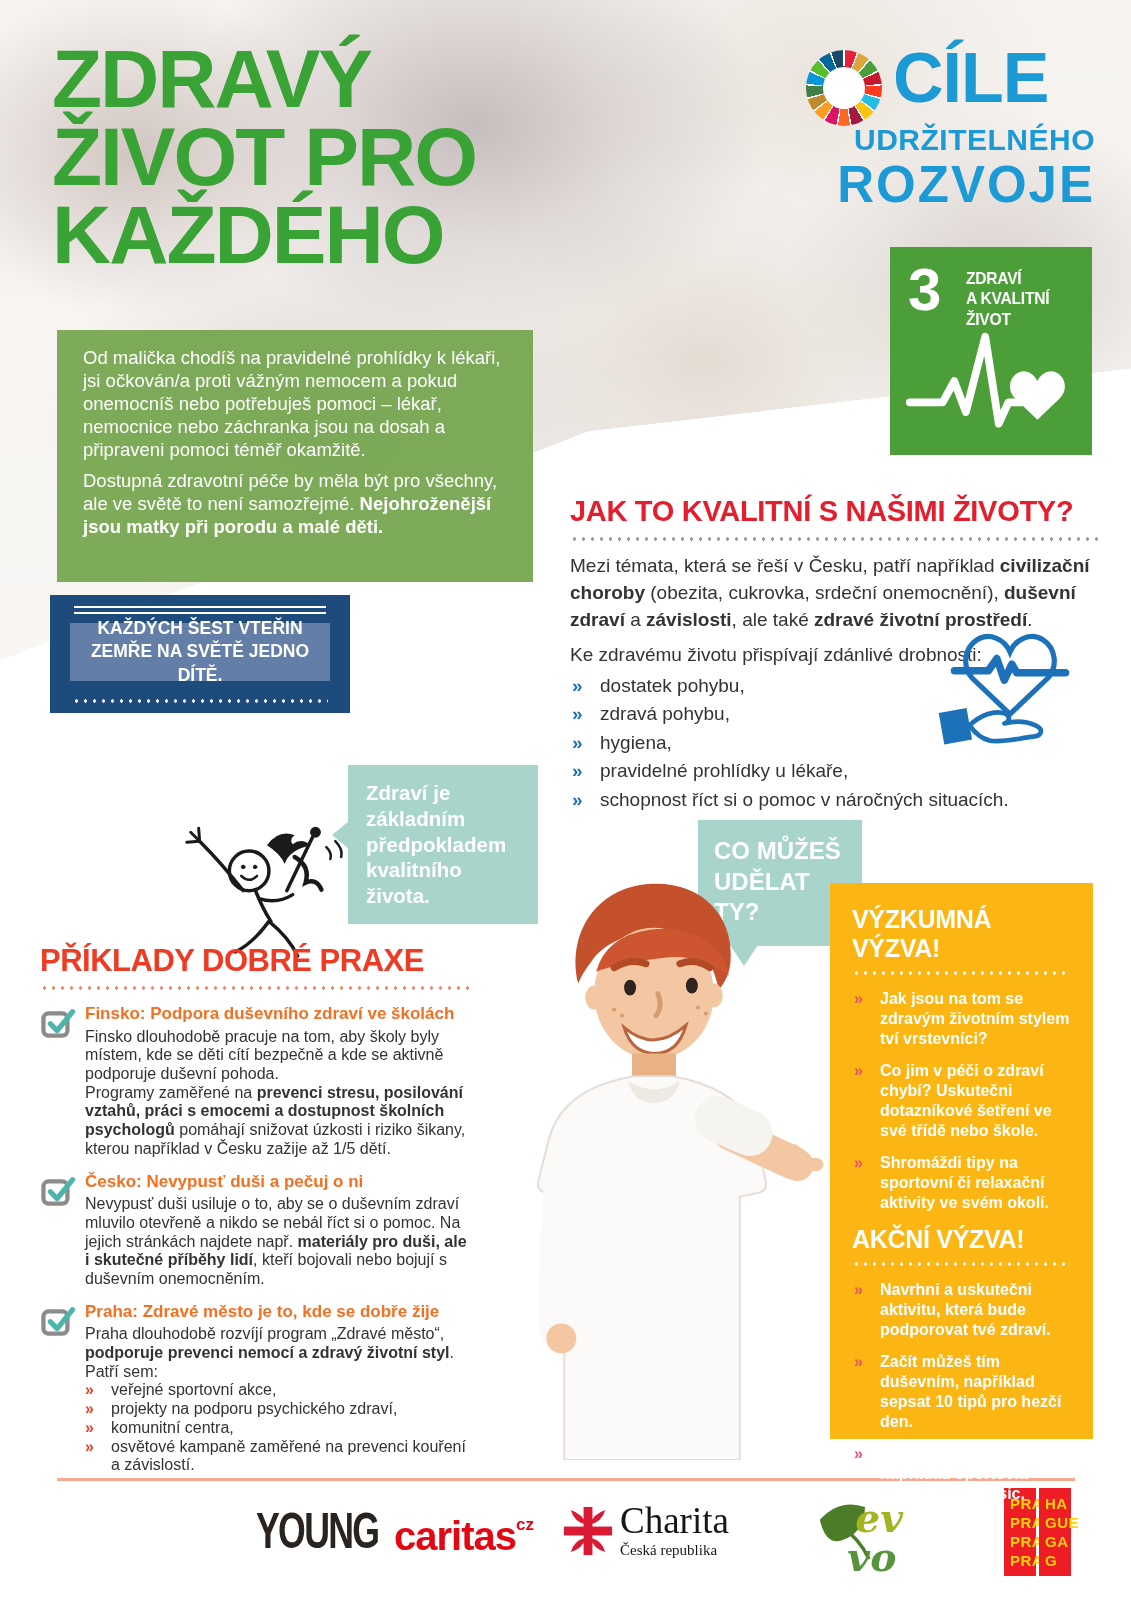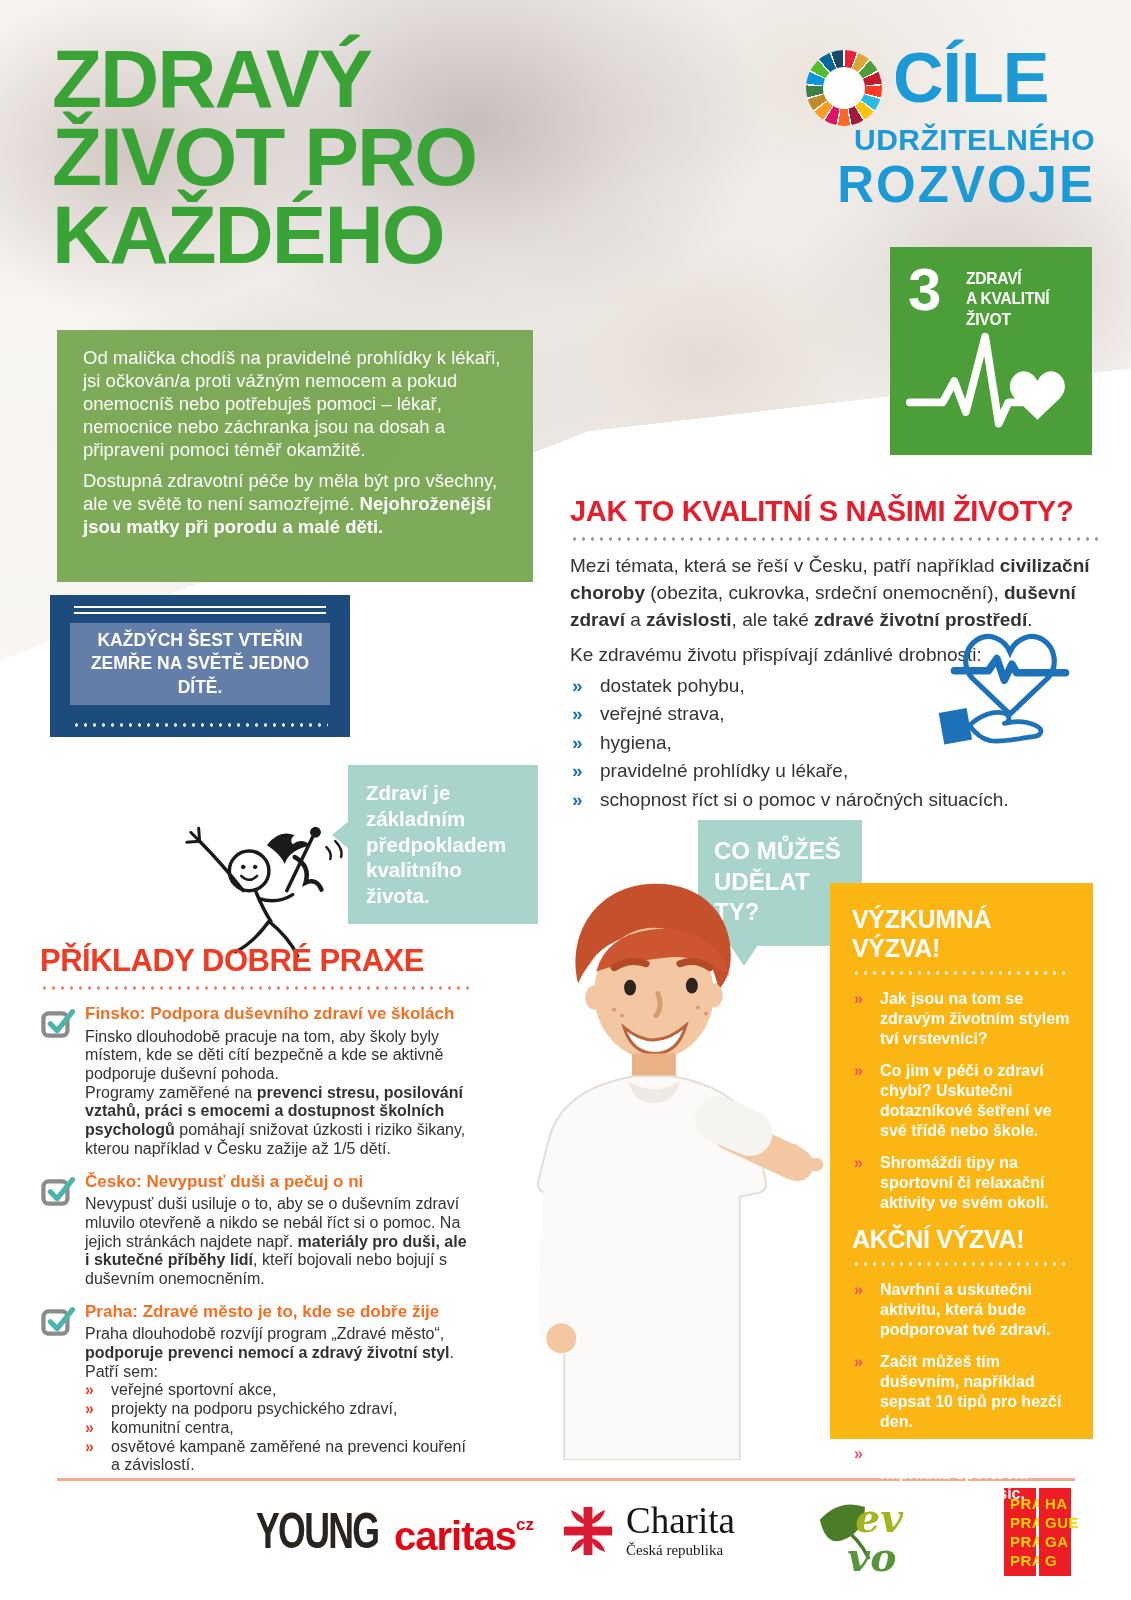--- a/index.html
+++ b/index.html
@@ -53,21 +53,21 @@
   
   .intro {
     left:57px; top:330px; width:476px; height:252px;
     background:rgba(118,167,80,.95); color:#fff;
     padding:17px 26px; font-size:18.5px; line-height:1.24;
   }
   .intro p + p { margin-top:8px; }
   .intro b { font-weight:700; }
 
   
-  .stat { left:50px; top:595px; width:300px; height:142px; background:#1d4b7b; }
+  .stat { left:50px; top:595px; width:300px; height:118px; background:#1d4b7b; }
   .stat .dbl1 { position:absolute; left:24px; right:24px; top:11px; border-top:2px solid #fff; }
   .stat .dbl2 { position:absolute; left:24px; right:24px; top:17px; border-top:2px solid #fff; }
   .stat .inner { position:absolute; left:20px; right:20px; top:28px; bottom:32px;
     background:#637fa7; color:#fff; display:flex; align-items:center; justify-content:center;
     text-align:center; font-size:17.5px; font-weight:700; line-height:1.35; padding:6px 14px; }
   .stat .dotrow { position:absolute; left:22px; right:22px; bottom:10px; }
 
   .dots { height:4px; background-repeat:repeat-x; background-size:9px 4px; }
   .dots-gray  { background-image:radial-gradient(circle,#9b9b9b 1.5px,transparent 1.9px); }
   .dots-red   { background-image:radial-gradient(circle,#ef8a75 1.5px,transparent 1.9px); }
@@ -122,21 +122,21 @@
   .challenge .mk { color:#e8506b; }
   .challenge .h3b { margin-top:2px; }
 
   
   .footrule { left:57px; top:1478px; width:1018px; border-top:3px solid #f6a98e; }
   .yc { left:256px; top:1512px; white-space:nowrap; }
   .yc .young { display:inline-block; font-weight:700; font-size:42px; color:#29241f;
     letter-spacing:-2px; transform:scaleY(1.18) scaleX(.85); transform-origin:left bottom; }
   .yc .caritas { font-weight:700; font-size:40px; color:#e30613; letter-spacing:-1px; margin-left:-6px; }
   .yc .cz { font-weight:700; font-size:17px; color:#e30613; position:relative; top:-20px; }
-  .charita { left:560px; top:1502px; display:flex; gap:10px; align-items:flex-start; }
+  .charita { left:560px; top:1502px; display:flex; gap:4px; align-items:flex-start; }
   .charita .nm { font-family:"Liberation Serif", serif; font-size:37px; color:#161616; line-height:1; }
   .charita .sub { font-family:"Liberation Serif", serif; font-size:15px; color:#161616; margin-top:3px; }
   .evvo { left:812px; top:1490px; }
   .praha { left:1004px; top:1488px; display:flex; gap:3px; }
   .pcol { width:32px; height:88px; background:#ee1c25; color:#ffd400; font-weight:700;
     font-size:15px; line-height:1.3; padding:6px 0 0 6px; letter-spacing:.5px; }
   .pcol div { height:19px; }
 </style>
 </head>
 <body>
@@ -182,21 +182,21 @@
     <div class="dotrow dots dots-white"></div>
   </div>
 
   <div class="abs jak">
     <h2>JAK TO KVALITNÍ S NAŠIMI ŽIVOTY?</h2>
     <div class="dots dots-gray"></div>
     <p><span>Mezi témata, která se řeší v Česku, patří například </span><b>civilizační choroby</b><span> (obezita, cukrovka, srdeční onemocnění), </span><b>duševní zdraví</b><span> a </span><b>závislosti</b><span>, ale také </span><b>zdravé životní prostředí</b><span>.</span></p>
     <div class="list-intro">Ke zdravému životu přispívají zdánlivé drobnosti:</div>
     <ul>
       <li class="li"><span class="mk">»</span><span>dostatek pohybu,</span></li>
-      <li class="li"><span class="mk">»</span><span>veřejné strava,</span></li>
+      <li class="li"><span class="mk">»</span><span>zdravá pohybu,</span></li>
       <li class="li"><span class="mk">»</span><span>hygiena,</span></li>
       <li class="li"><span class="mk">»</span><span>pravidelné prohlídky u lékaře,</span></li>
       <li class="li"><span class="mk">»</span><span>schopnost říct si o pomoc v náročných situacích.</span></li>
     </ul>
   </div>
 
   <svg class="abs hearthand" width="160" height="142" viewBox="0 0 170 150">
     <path d="M85,42 c6,-14 22,-21 35,-13 c14,9 16,29 5,41 l-40,38 l-40,-38 c-11,-12 -9,-32 5,-41 c13,-8 29,-1 35,13 z" fill="none" stroke="#1d71b8" stroke-width="5.5"></path>
     <path d="M26,62 H62 l9,-13 8,23 8,-17 5,9 H144" fill="none" stroke="#1d71b8" stroke-width="8" stroke-linecap="round" stroke-linejoin="round"></path>
     <rect x="12" y="104" width="30" height="34" fill="#1d71b8" transform="rotate(-10 27 121)"></rect>

